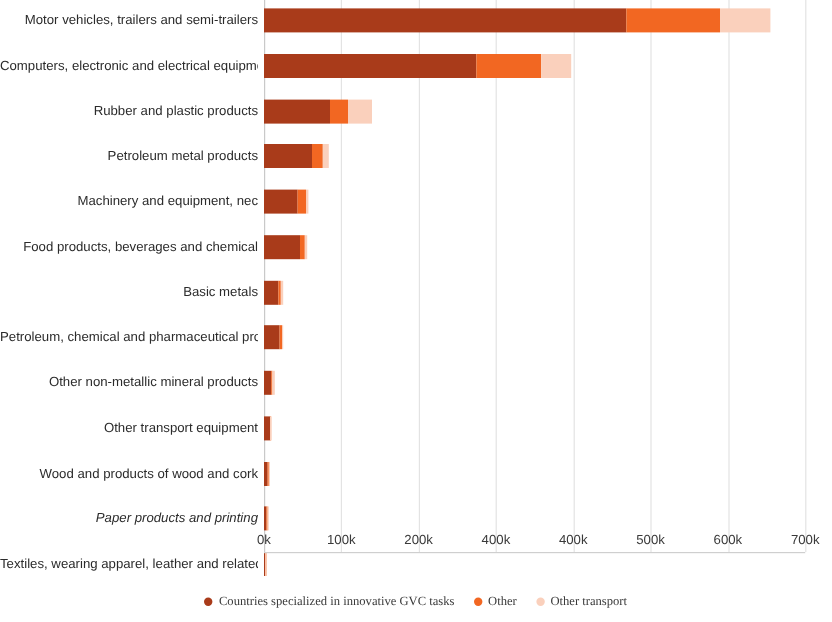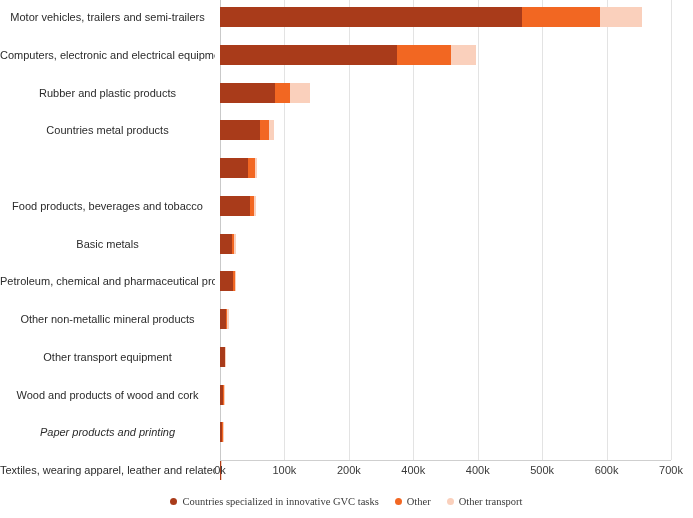--- a/index.html
+++ b/index.html
@@ -38,33 +38,33 @@
   .seg{height:20px;}
   .seg.s0{background:#a93b1a;}
   .seg.s1{background:#f26722;}
   .seg.s2{background:#fad0bc;}
 
   
   .cat-label{
     position:absolute;
     right:0px;
     width:215px;
-    text-align:center;
+    text-align:right;
     font-size:11px;
     color:#2b2b2b;
     line-height:12px;
     white-space:nowrap;
     overflow:hidden;
   }
   .labels-col{position:absolute;left:0;top:0;width:215px;height:460px;}
 
   
   .tick-label{
     position:absolute;
-    top:464px;
+    top:444px;
     font-size:11px;
     color:#3a3a3a;
     transform:translateX(-50%);
     white-space:nowrap;
   }
 
   
   .legend{
     position:absolute;
     left:0;top:496px;
@@ -81,22 +81,23 @@
 </style>
 </head>
 <body>
 
 <div id="chart-root">
 
   <div class="labels-col" id="labels-col">
       <div class="cat-label" style="top: 11px;">Motor vehicles, trailers and semi-trailers</div>
       <div class="cat-label" style="top: 48.75px;">Computers, electronic and electrical equipment</div>
       <div class="cat-label" style="top: 86.5px;">Rubber and plastic products</div>
-      <div class="cat-label" style="top: 124.25px;">Countries metal products</div>
-      <div class="cat-label" style="top: 199.75px;">Food products, beverages and tobacco</div>
+      <div class="cat-label" style="top: 124.25px;">Petroleum metal products</div>
+      <div class="cat-label" style="top: 162px;">Machinery and equipment, nec</div>
+      <div class="cat-label" style="top: 199.75px;">Food products, beverages and chemical</div>
       <div class="cat-label" style="top: 237.5px;">Basic metals</div>
       <div class="cat-label" style="top: 275.25px;">Petroleum, chemical and pharmaceutical products</div>
       <div class="cat-label" style="top: 313px;">Other non-metallic mineral products</div>
       <div class="cat-label" style="top: 350.75px;">Other transport equipment</div>
       <div class="cat-label" style="top: 388.5px;">Wood and products of wood and cork</div>
       <div class="cat-label" style="top: 426.25px; font-style: italic;">Paper products and printing</div>
       <div class="cat-label" style="top: 464px;">Textiles, wearing apparel, leather and related...</div>
     </div>
 
   <div class="plot" id="plot-area">

